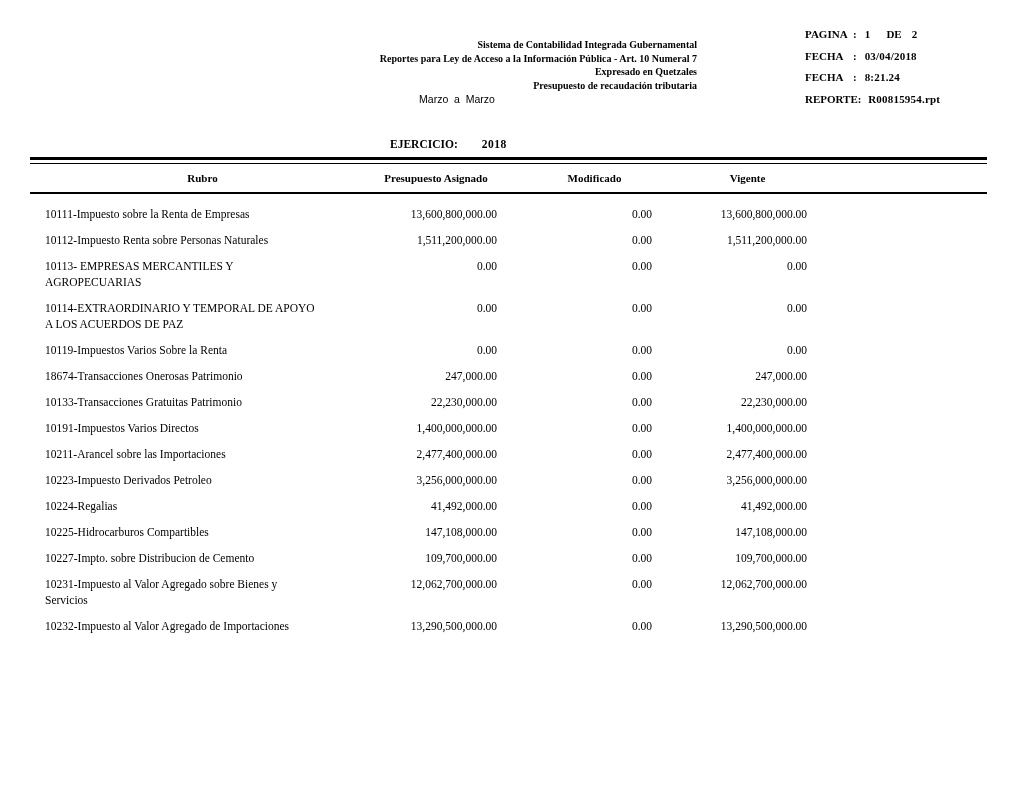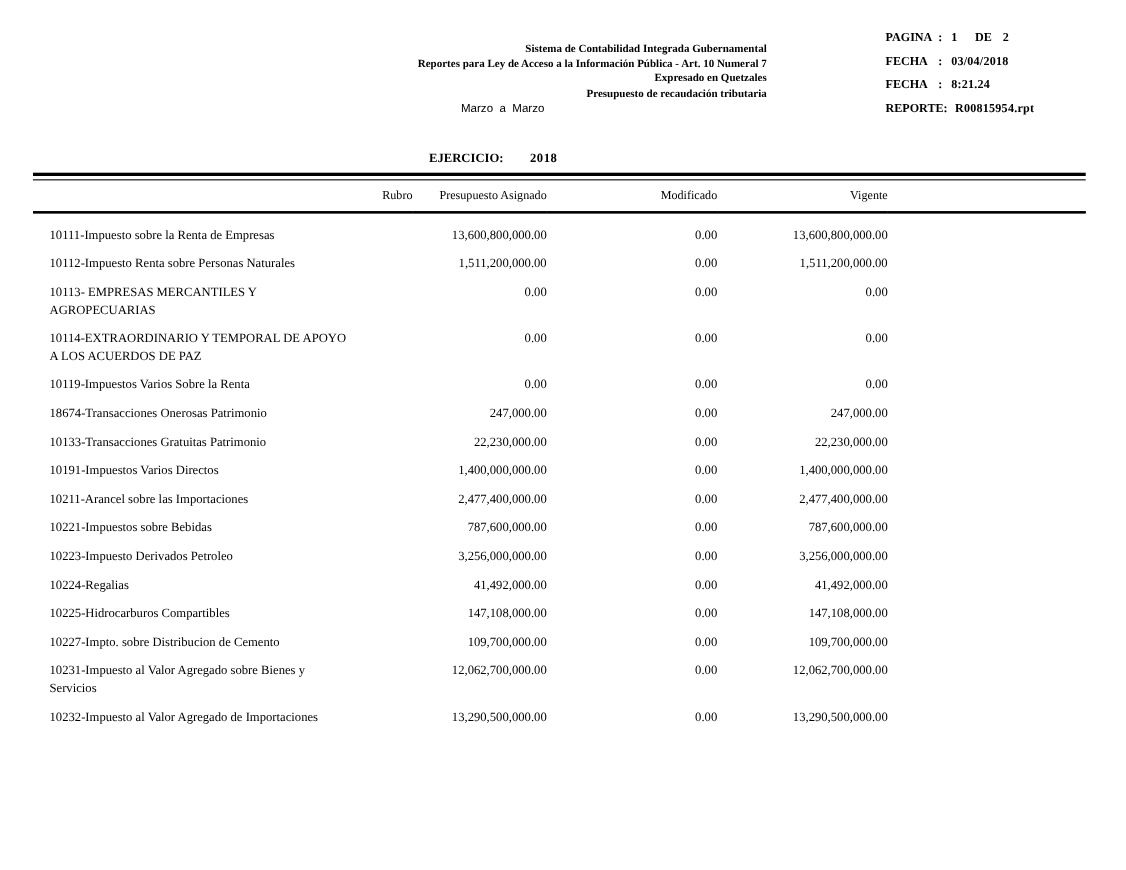--- a/index.html
+++ b/index.html
@@ -49,23 +49,23 @@
 
   
   .tablewrap{position:absolute;left:30px;top:157px;width:957px;}
   .toprule{height:3px;border-top:3px solid #000;border-bottom:1px solid #000;}
   table.report{
     width:100%;border-collapse:collapse;table-layout:fixed;
   }
   col.w1{width:345px;} col.w2{width:122px;} col.w3{width:155px;}
   col.w4{width:155px;} col.w5{width:180px;}
   thead th{
-    font-weight:normal;font-size:11px;line-height:13px;
+    font-weight:bold;font-size:11px;line-height:13px;
     padding:8px 0 7px 0;border-bottom:2px solid #000;
-    text-align:right;vertical-align:middle;
+    text-align:center;vertical-align:middle;
   }
   thead th.h3{padding-left:40px;}
   thead th.h4{padding-left:36px;}
   tbody td{
     font-size:11.5px;line-height:16px;
     vertical-align:top;padding:5px 0 5px 0;
   }
   tbody tr:first-child td{padding-top:12px;}
   td.c1{
     text-align:left;padding-left:15px;padding-right:30px;
@@ -194,27 +194,20 @@
   </tr>
 
   <tr>
     <td class="c1">10211-Arancel sobre las Importaciones</td>
     <td class="c2">2,477,400,000.00</td>
     <td class="c3">0.00</td>
     <td class="c4">2,477,400,000.00</td>
     <td class="c5"></td>
   </tr>
 
-  <tr>
-    <td class="c1">10221-Impuestos sobre Bebidas</td>
-    <td class="c2">787,600,000.00</td>
-    <td class="c3">0.00</td>
-    <td class="c4">787,600,000.00</td>
-    <td class="c5"></td>
-  </tr>
 
 
   <tr>
     <td class="c1">10223-Impuesto Derivados Petroleo</td>
     <td class="c2">3,256,000,000.00</td>
     <td class="c3">0.00</td>
     <td class="c4">3,256,000,000.00</td>
     <td class="c5"></td>
   </tr>
 

